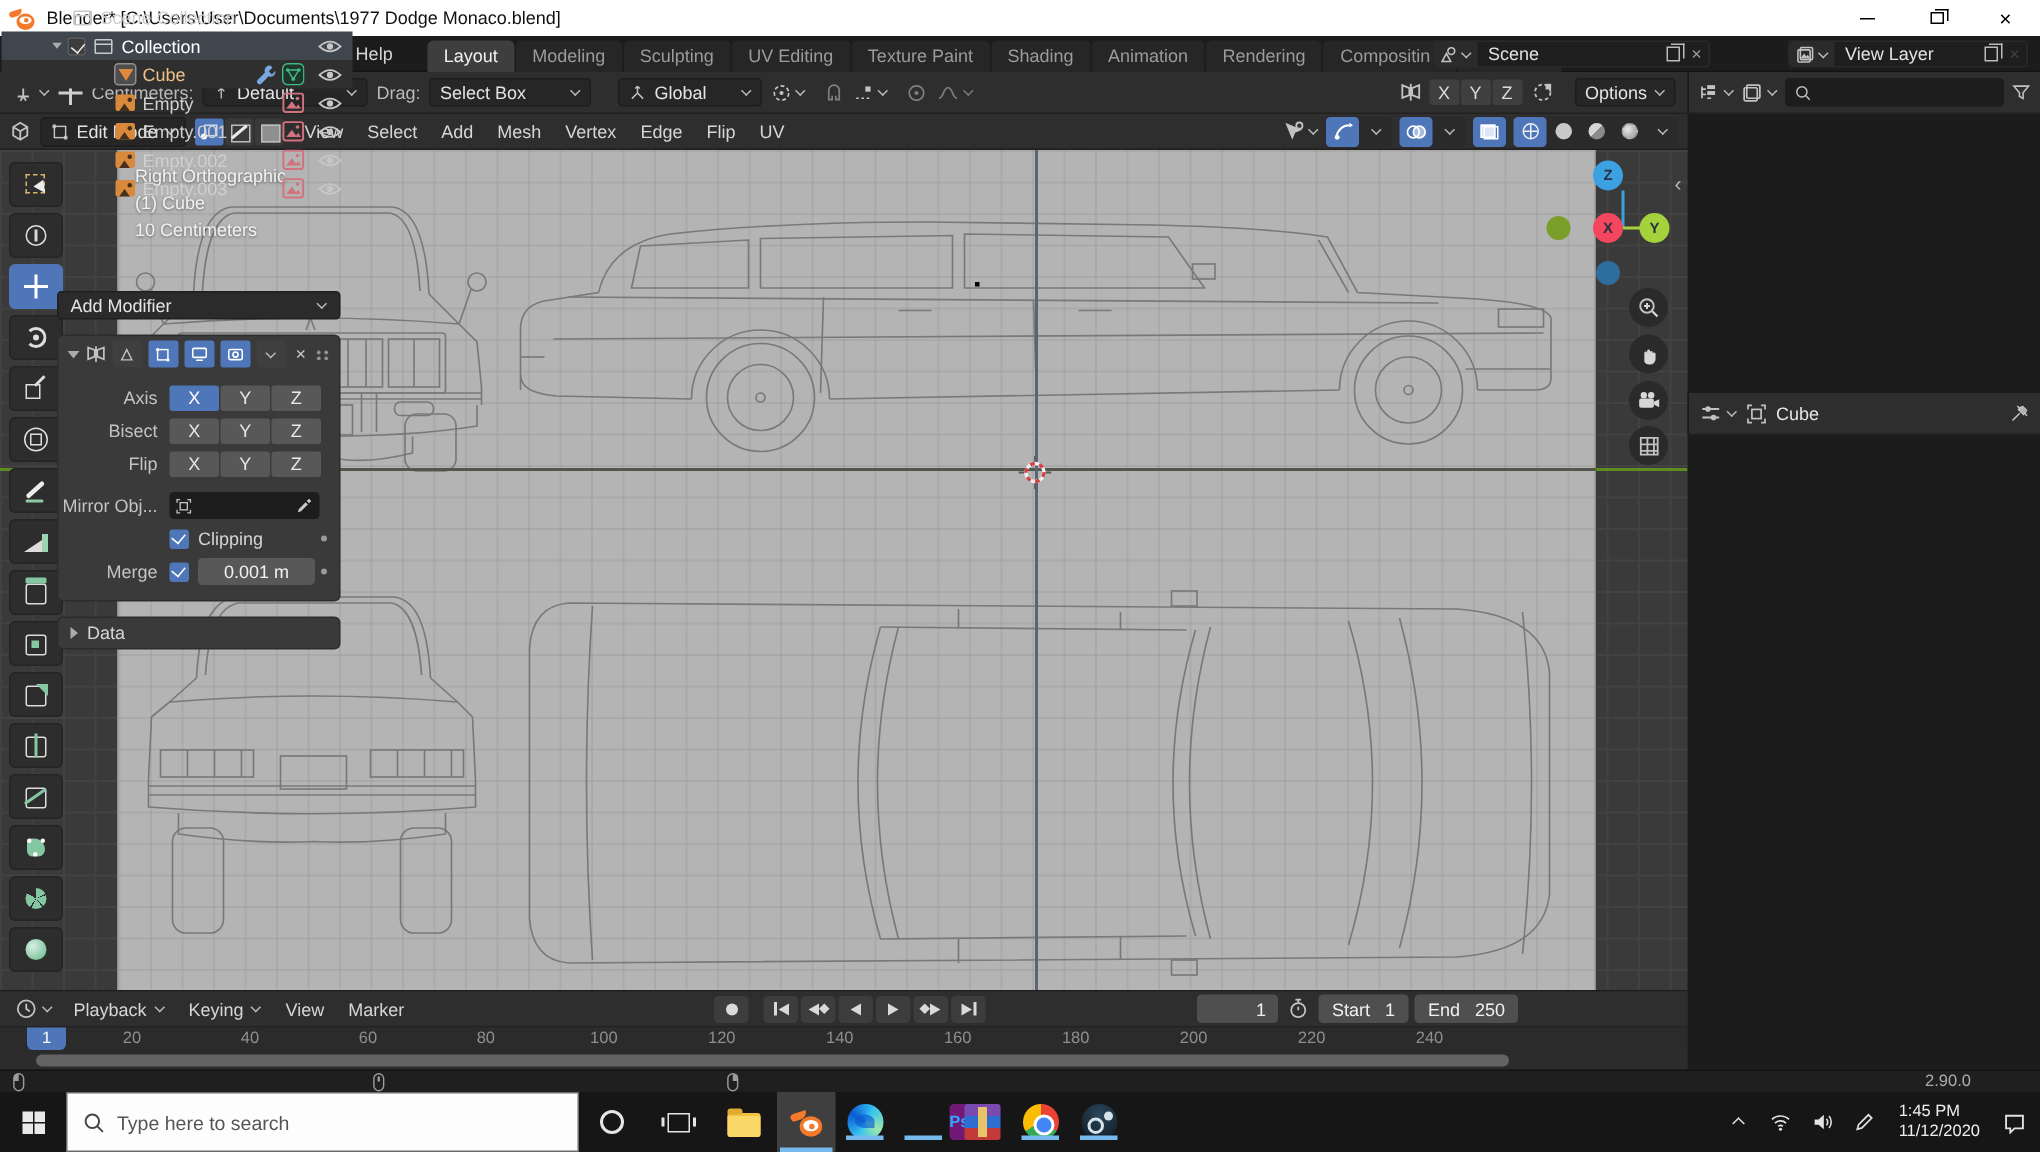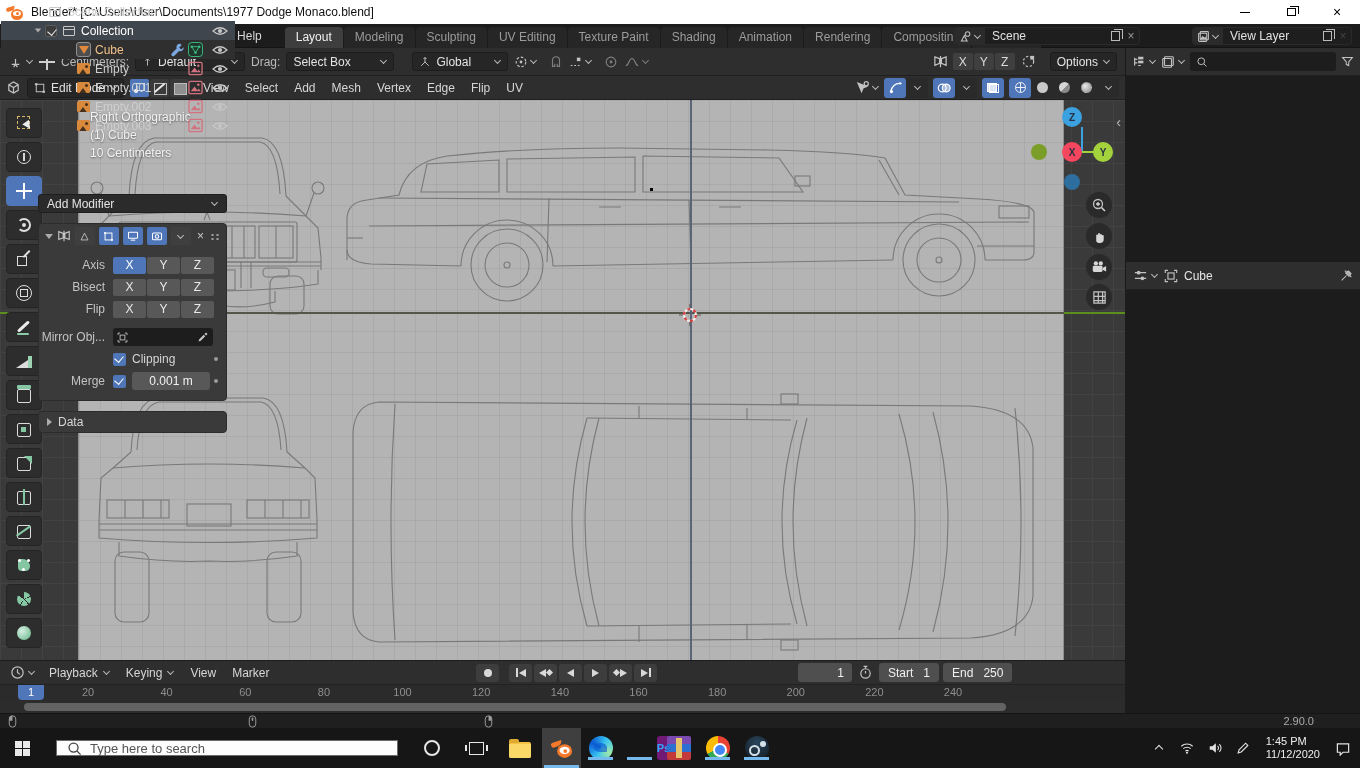--- a/index.html
+++ b/index.html
@@ -220,21 +220,21 @@
   #data-panel { height:22px; display:flex; align-items:center; gap:6px; padding:0 8px; color:#d6d6d6; }
 
   
   #statusbar { left:0; top:713px; width:1360px; height:15px; background:#1f1f1f; border-top:1px solid #141414; }
   .mousehint { position:absolute; top:1px; }
   #sb-version { position:absolute; right:46px; top:1px; color:#ababab; font-size:11px; }
 
   
   #taskbar { left:0; top:728px; width:1360px; height:40px; background:#161616; display:flex; align-items:stretch; }
   .tb-slot { width:44px; display:flex; align-items:center; justify-content:center; position:relative; }
-  #tb-search { width:342px; background:#fdfdfd; border:1px solid #6b6b6b; display:flex; align-items:center; gap:8px; padding:0 10px; margin:12px; }
+  #tb-search { width:342px; background:#fdfdfd; border:1px solid #6b6b6b; display:flex; align-items:center; gap:8px; padding:0 10px; margin:0; }
   #tb-search input { border:none; outline:none; background:transparent; font-size:13px; color:#333; width:250px; font-family:"Liberation Sans",sans-serif; }
   #tb-search input::placeholder { color:#555; }
   .winlogo { width:15px; height:15px; display:grid; grid-template-columns:7px 7px; grid-template-rows:7px 7px; gap:1px; }
   .winlogo span { background:#e9e9e9; }
   .app { width:39px; display:flex; align-items:center; justify-content:center; position:relative; }
   .app.active { background:#3f3f3f; }
   .app.running::after { content:''; position:absolute; left:7px; right:7px; bottom:0; height:3px; background:#76b9ed; }
   .app.active.running::after { left:2px; right:2px; }
   .appface { width:24px; height:24px; display:flex; align-items:center; justify-content:center; font-weight:bold; font-size:11px; border-radius:3px; }
   .k-premiere .appface { background:#0d0d55; color:#9f9fe8; }

